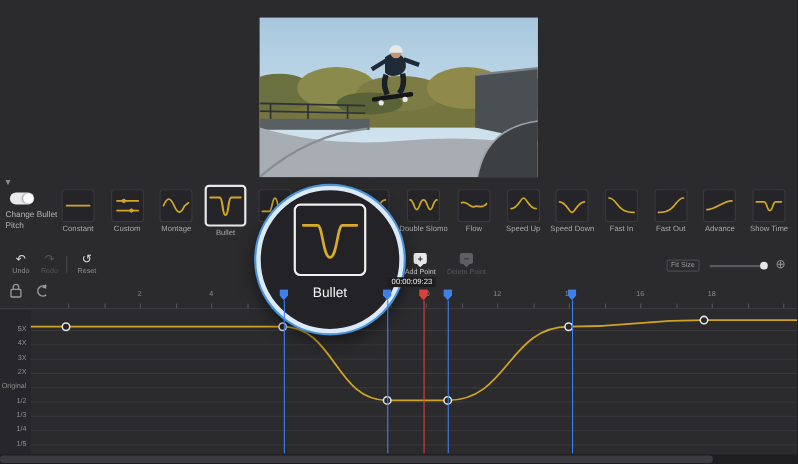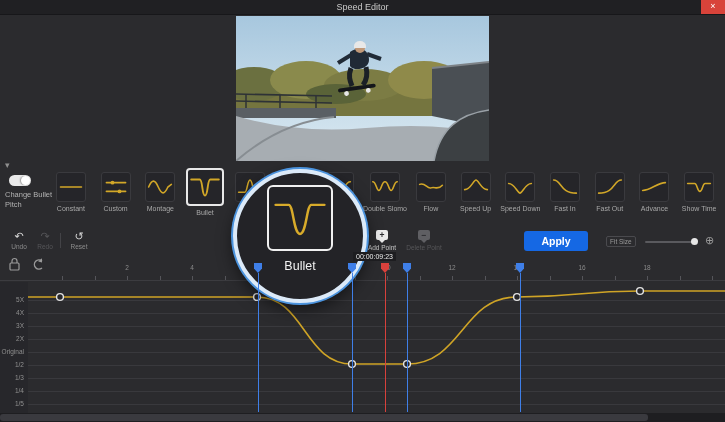--- a/index.html
+++ b/index.html
@@ -90,24 +90,20 @@
 
   
   .hscroll{position:absolute;left:0;top:413px;right:0;height:9px;background:#1e1e21;cursor:pointer;}
   .hthumb{position:absolute;left:0;top:1px;width:648px;height:7px;background:#3a3a3f;border-radius:3px;cursor:grab;}
 </style>
 </head>
 <body>
 
 <div class="app">
 
-  <div class="titlebar">
-    <div class="title">Speed Editor</div>
-    <div class="closebtn">×</div>
-  </div>
 
   <div class="preview">
     <svg width="253" height="145" viewBox="0 0 253 145">
       <defs>
         <linearGradient id="skyg" x1="0" y1="0" x2="0" y2="1">
           <stop offset="0" stop-color="#a7c7de"></stop>
             <stop offset="1" stop-color="#dceaf2"></stop>
         </linearGradient>
       </defs>
       <rect width="253" height="145" fill="url(#skyg)"></rect>
@@ -267,21 +263,20 @@
       <div class="tlabel">Reset</div>
     </div>
     <div class="tbtn" style="left:364px;width:36px;">
       <div class="bubble add">+</div>
       <div class="tlabel" style="margin-top:4px;color:#c8c8c8;">Add Point</div>
     </div>
     <div class="tbtn dim" style="left:404px;width:40px;">
       <div class="bubble del">−</div>
       <div class="tlabel" style="margin-top:4px;">Delete Point</div>
     </div>
-    <div class="applybtn">Apply</div>
     <div class="fitchip">Fit Size</div>
     <div class="slidertrack"></div>
     <div class="sliderknob"></div>
     <div class="plusicon">⊕</div>
   </div>
 
   <div class="lockrow">
     <svg width="11" height="14" style="position:absolute;left:9px;top:2px;">
       <rect x="1" y="6" width="9" height="7" rx="1" fill="none" stroke="#9a9a9a" stroke-width="1.2"></rect>
       <path d="M3,6 V4 A2.5,2.5 0 0 1 8,4 V6" fill="none" stroke="#9a9a9a" stroke-width="1.2"></path>

